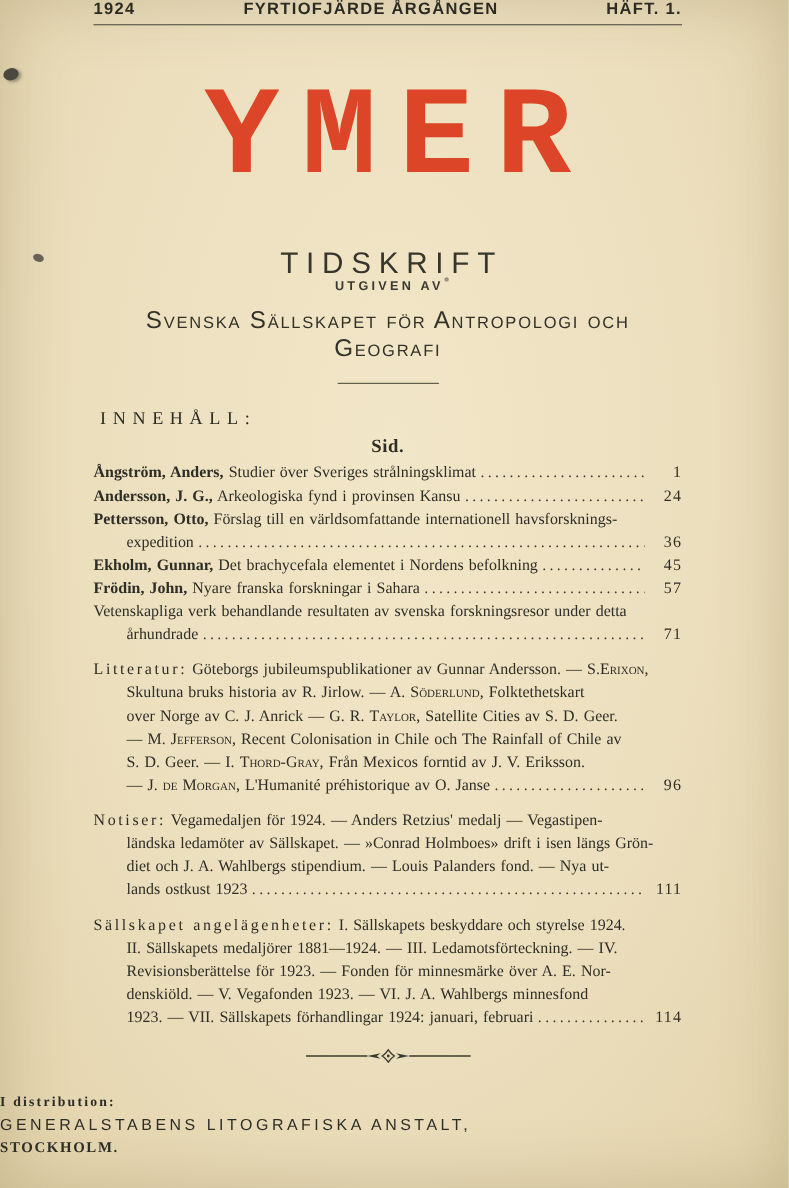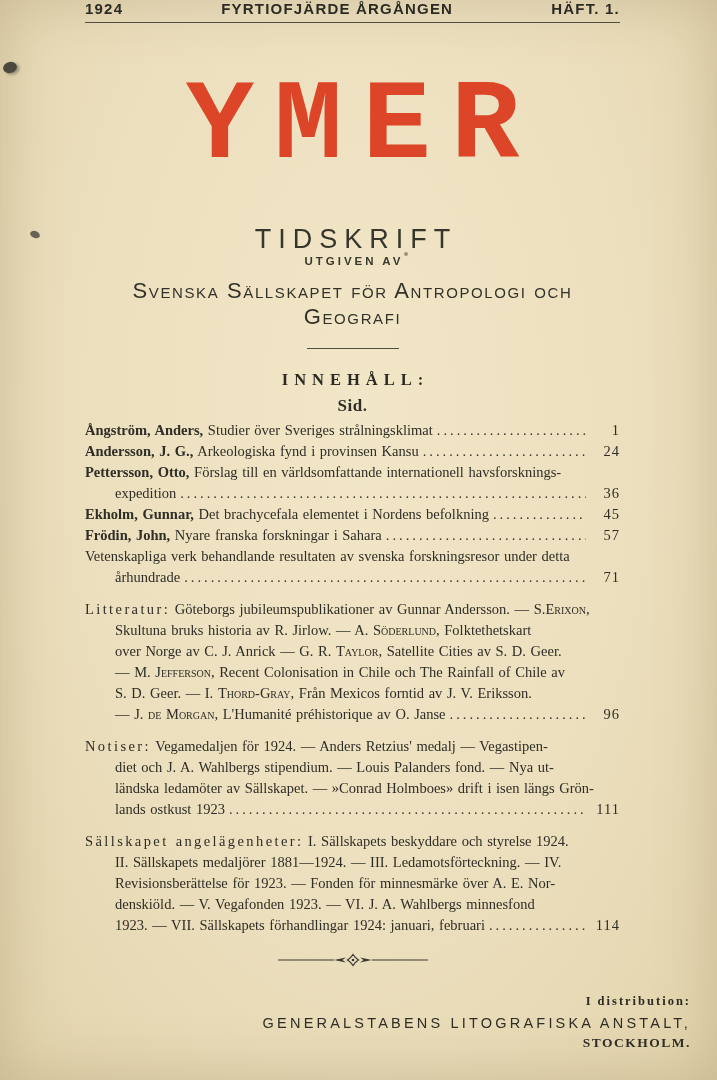--- a/index.html
+++ b/index.html
@@ -44,22 +44,22 @@
   }
   .society {
     margin-top:11px; text-align:center;
     font-family:"Liberation Sans", sans-serif; font-weight:400;
     font-variant:small-caps; font-size:22px; letter-spacing:1.6px; color:#33322a;
   }
   .short-rule { width:92px; margin:18px auto 0 auto; border-bottom:1.3px solid #514f43; }
 
   
   .toc-heading {
-    margin-top:21px; text-align:center;
-    font-family:"Liberation Serif", serif; font-weight:bold;
+    margin-top:21px; 
+    font-family:"Liberation Serif", serif; font-weight:normal;
     font-size:16.5px; letter-spacing:6px; text-indent:6px; color:#2b2a22;
   }
   .sid-label {
     margin-top:6px; text-align:center;
     font-weight:bold; font-size:17px; letter-spacing:.5px;
   }
   .toc { margin-top:4px; font-size:14.5px; line-height:21px; word-spacing:1px; }
   .toc-block { margin-top:0; }
   .toc-block + .toc-block { margin-top:11px; }
   .toc-line { display:flex; align-items:baseline; }
@@ -71,21 +71,21 @@
   .leader {
     flex:1 1 auto; min-width:0; overflow:hidden; white-space:nowrap;
     letter-spacing:3px; padding:0 5px 0 4px; color:#3b3a30;
   }
   .pagenum { flex:0 0 34px; text-align:right; letter-spacing:1px; }
 
   
   .divider { margin-top:17px; text-align:center; }
 
   
-  .footer { position:absolute; left:0; width:691px; top:994px; text-align:right; }
+  .footer { position:absolute; left:0; width:691px; top:994px; text-align:left; }
   .distribution {
     font-family:"Liberation Serif", serif; font-weight:bold;
     font-size:12.5px; letter-spacing:2px; color:#2c2b23;
   }
   .printer {
     margin-top:6px;
     font-family:"Liberation Sans", sans-serif; font-weight:500;
     font-size:14.5px; letter-spacing:3.2px; color:#2f2e26;
   }
   .city {
@@ -185,24 +185,24 @@
             <span class="line-text"><span>— J. </span><span class="seg-sc">de Morgan</span><span>, L'Humanité préhistorique av O. Janse</span></span>
             <span class="leader">............................................................................................................................................</span>
             <span class="pagenum">96</span>
           </div>
         </div>
         <div class="toc-block">
           <div class="toc-line">
             <span class="line-text"><span class="seg-sp">Notiser:</span><span> Vegamedaljen för 1924. — Anders Retzius' medalj — Vegastipen-</span></span>
           </div>
           <div class="toc-line indent">
+            <span class="line-text"><span>ländska ledamöter av Sällskapet. — »Conrad Holmboes» drift i isen längs Grön-</span></span>
+          </div>
+          <div class="toc-line indent">
             <span class="line-text"><span>diet och J. A. Wahlbergs stipendium. — Louis Palanders fond. — Nya ut-</span></span>
-          </div>
-          <div class="toc-line indent">
-            <span class="line-text"><span>ländska ledamöter av Sällskapet. — »Conrad Holmboes» drift i isen längs Grön-</span></span>
           </div>
           <div class="toc-line indent">
             <span class="line-text"><span>lands ostkust 1923</span></span>
             <span class="leader">............................................................................................................................................</span>
             <span class="pagenum">111</span>
           </div>
         </div>
         <div class="toc-block">
           <div class="toc-line">
             <span class="line-text"><span class="seg-sp">Sällskapet angelägenheter:</span><span> I. Sällskapets beskyddare och styrelse 1924.</span></span>

